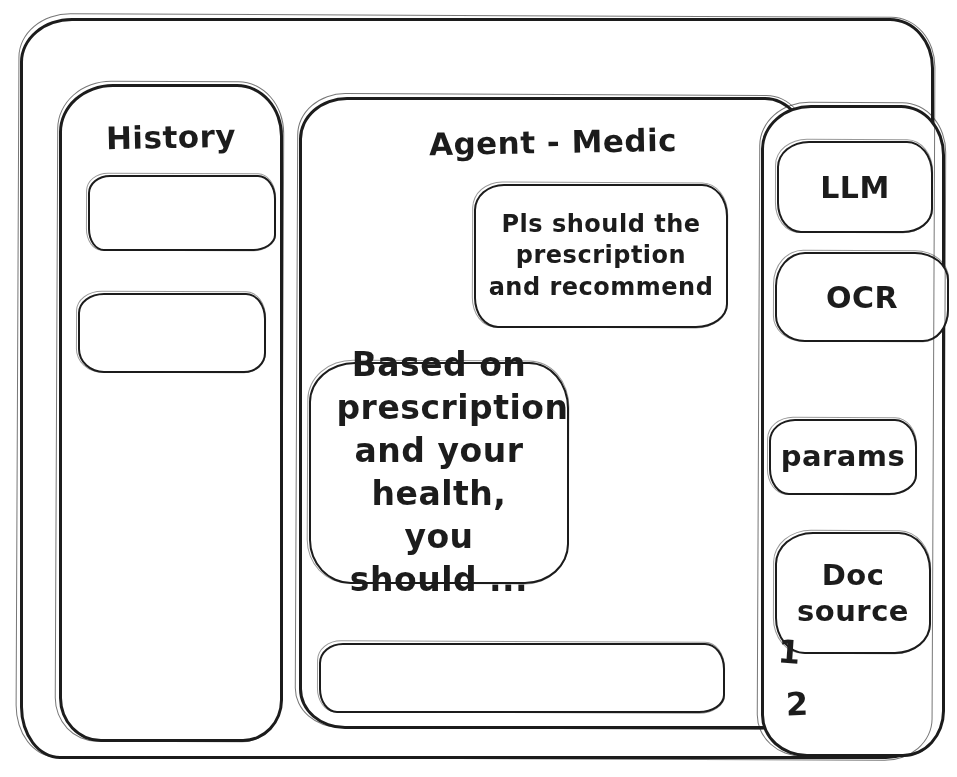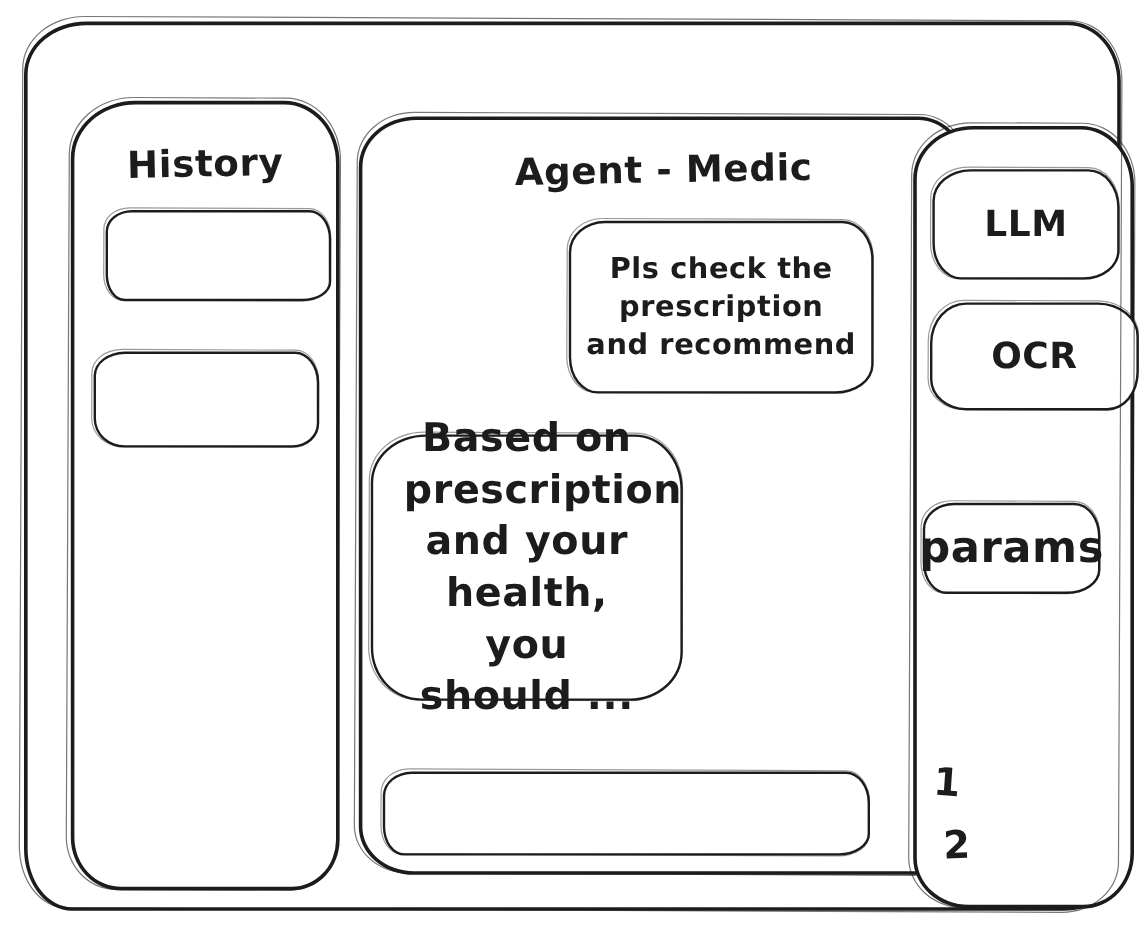--- a/index.html
+++ b/index.html
@@ -106,21 +106,21 @@
   }
   .tool-box{
     display:flex;align-items:center;justify-content:center;
     text-align:center;font-size:30px;
   }
   .tool-llm{left:13px;top:33px;width:156px;height:92px;
     border-radius:32px 26px 30px 24px / 26px 32px 24px 30px;}
   .tool-ocr{left:11px;top:144px;width:174px;height:90px;
     border-radius:30px 34px 26px 30px / 34px 28px 32px 26px;}
   .tool-params{left:5px;top:311px;width:148px;height:76px;
-    border-radius:26px 22px 28px 20px / 22px 28px 20px 26px;font-size:36px;}
+    border-radius:26px 22px 28px 20px / 22px 28px 20px 26px;font-size:29px;}
   .tool-doc{left:11px;top:424px;width:156px;height:122px;
     border-radius:38px 32px 36px 30px / 32px 38px 30px 36px;
     font-size:29px;line-height:1.25;}
   .doc-entry{
     position:absolute;font-size:32px;font-weight:600;
   }
   .doc-entry-1{left:14px;top:524px;transform:rotate(4deg);}
   .doc-entry-2{left:22px;top:576px;transform:rotate(-2deg);}
 </style>
 </head>
@@ -133,21 +133,21 @@
     <div class="sk sidebar">
       <div class="hand sidebar-title">History</div>
       <div class="sk thin hist-item-1"></div>
       <div class="sk thin hist-item-2"></div>
     </div>
 
     <div class="sk chat">
       <div class="hand chat-title">Agent - Medic</div>
 
       <div class="sk thin bubble bubble-user hand">
-        <div class="txt">Pls check the prescription and recommend</div>
+        <div class="txt">Pls should the prescription and recommend</div>
       </div>
 
       <div class="sk thin bubble bubble-assistant hand">
         <div class="txt">Based on prescription and your health, you should ...</div>
       </div>
 
       <div class="sk thin input-bar">
         <input type="text" placeholder="" style="">
       </div>
     </div>
@@ -155,18 +155,21 @@
     <div class="sk tools">
       <div class="sk thin tool-box hand tool-llm">
         <span>LLM</span>
       </div>
       <div class="sk thin tool-box hand tool-ocr">
         <span>OCR</span>
       </div>
       <div class="sk thin tool-box hand tool-params">
         <span>params</span>
       </div>
+      <div class="sk thin tool-box hand tool-doc">
+        <span>Doc source</span>
+      </div>
       <div class="doc-entry doc-entry-1 hand">1</div>
       <div class="doc-entry doc-entry-2 hand">2</div>
     </div>
 
   </div>
 </div>
 
 </body></html>

